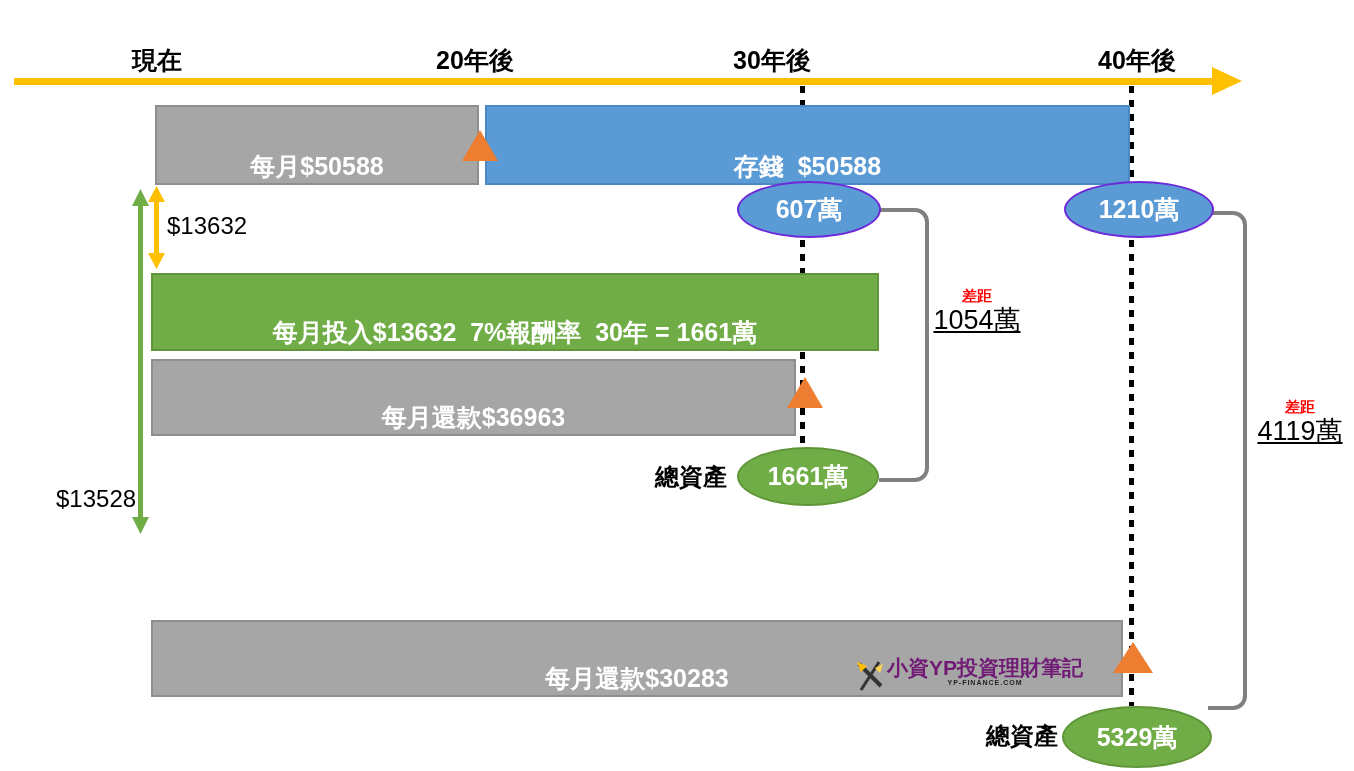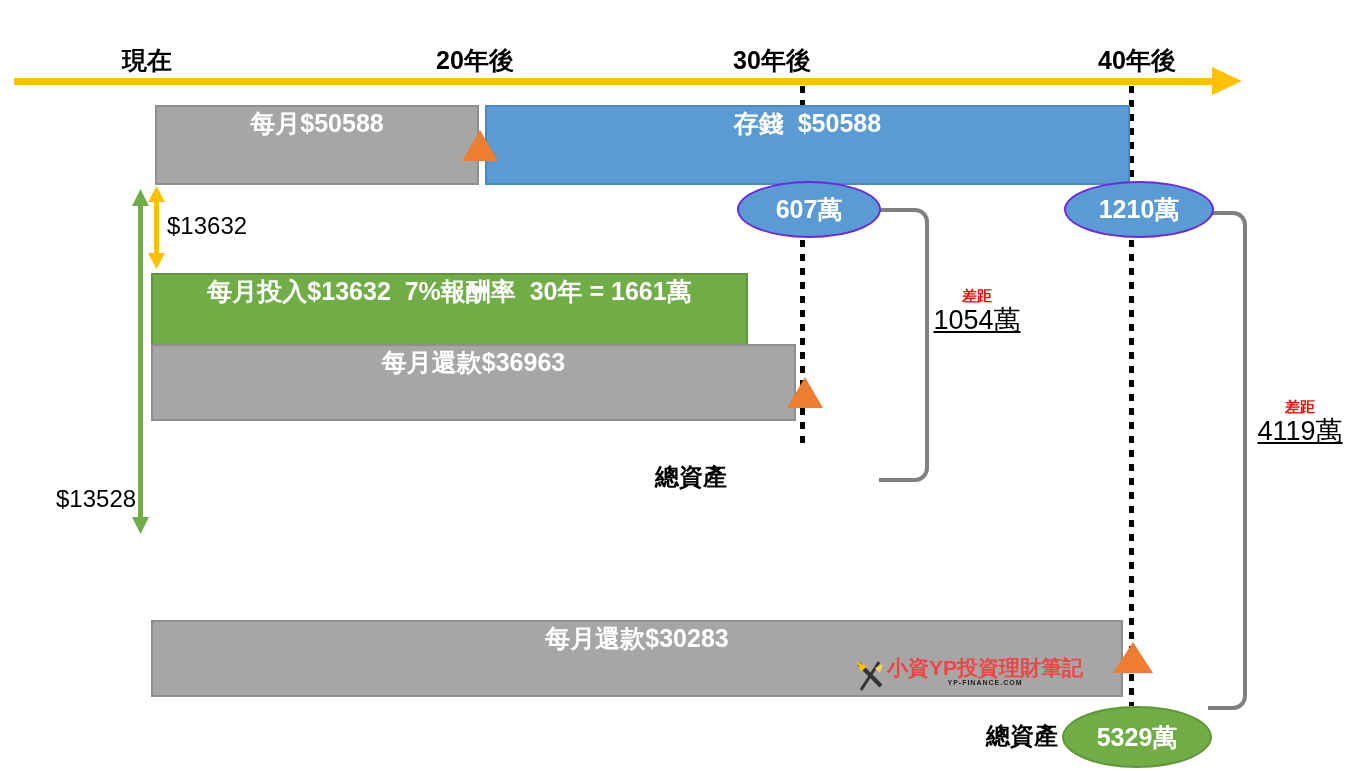--- a/index.html
+++ b/index.html
@@ -10,21 +10,21 @@
   .abs{position:absolute;}
   
   .tl-label{width:140px;text-align:center;font-size:25px;font-weight:bold;color:#000;z-index:2;}
   .tl-shaft{left:14px;top:78px;width:1201px;height:7px;background:#FFC000;z-index:1;}
   .tl-head{left:1212px;top:67px;width:0;height:0;border-top:14px solid transparent;
            border-bottom:14px solid transparent;border-left:30px solid #FFC000;z-index:1;}
   
   .vdash{width:5px;z-index:1;
     background:repeating-linear-gradient(to bottom,#000 0 7px,transparent 7px 14px);}
   
-  .bar{display:flex;align-items:flex-start;justify-content:center;z-index:2;box-sizing:border-box;}
+  .bar{display:flex;align-items:flex-end;justify-content:center;z-index:2;box-sizing:border-box;}
   .bar span{color:#fff;font-weight:bold;font-size:25px;white-space:pre;}
   .bar.gray{background:#A6A6A6;border:2px solid #8e8e8e;}
   .bar.blue{background:#5B9BD5;border:2px solid #4a89c4;}
   .bar.green{background:#70AD47;border:2px solid #5f9639;}
   
   .ellipse{border-radius:50%;display:flex;align-items:center;justify-content:center;z-index:3;}
   .ellipse span{color:#fff;font-weight:bold;font-size:25px;}
   .ellipse.blue{background:#5B9BD5;border:2px solid #6d28d9;}
   .ellipse.green{background:#70AD47;border:2px solid #5f9639;}
   
@@ -38,68 +38,71 @@
   .gap{width:110px;text-align:center;z-index:3;}
   .gap .gap-title{color:#FF0000;font-weight:bold;font-size:15px;line-height:1.15;}
   .gap .gap-value{color:#000;font-size:27px;text-decoration:underline;line-height:1.2;}
   
   .amount{font-size:24px;color:#000;z-index:2;}
   
   .total-label{font-size:24px;font-weight:bold;color:#000;z-index:3;}
   
   .watermark{display:flex;align-items:flex-start;z-index:5;}
   .wm-text{display:flex;flex-direction:column;align-items:center;}
-  .wm-brand{font-size:21px;font-weight:bold;color:#ef4444;white-space:nowrap;line-height:1.1;}
+  .wm-brand{font-size:21px;font-weight:bold;color:#701a75;white-space:nowrap;line-height:1.1;}
   .wm-site{font-size:7px;font-weight:bold;color:#222;letter-spacing:1px;}
 </style>
 </head>
 <body>
 
 <div id="canvas">
 
-  <div class="abs tl-label" style="left:77px;top:44px">現在</div>
+  <div class="abs tl-label" style="left:87px;top:44px">現在</div>
   <div class="abs tl-label" style="left:405px;top:44px">20年後</div>
   <div class="abs tl-label" style="left:702px;top:44px">30年後</div>
   <div class="abs tl-label" style="left:1067px;top:44px">40年後</div>
 
   <div class="abs tl-shaft"></div>
   <div class="abs tl-head"></div>
 
   <div class="abs vdash" style="left:800px;top:86px;height:362px"></div>
   <div class="abs vdash" style="left:1129px;top:86px;height:620px"></div>
 
   <div class="abs bar gray" style="left:155px;top:105px;width:324px;height:80px">
     <span>每月$50588</span>
   </div>
   <div class="abs bar blue" style="left:485px;top:105px;width:645px;height:80px">
     <span>存錢  $50588</span>
   </div>
 
-  <div class="abs bar green" style="left:151px;top:273px;width:597px;height:78px">
+  <div class="abs bar green" style="left:151px;top:273px;width:728px;height:78px">
     <span>每月投入$13632  7%報酬率  30年 = 1661萬</span>
   </div>
 
-  <div class="abs bar gray" style="left:151px;top:344px;width:645px;height:77px">
+  <div class="abs bar gray" style="left:151px;top:359px;width:645px;height:77px">
     <span>每月還款$36963</span>
   </div>
 
 
   <div class="abs bar gray" style="left:151px;top:620px;width:972px;height:77px">
     <span>每月還款$30283</span>
   </div>
 
   <div class="abs tri" style="left:462px;top:130px"></div>
   <div class="abs tri" style="left:787px;top:377px"></div>
   <div class="abs tri" style="left:1113px;top:642px;border-left-width:20px;border-right-width:20px"></div>
 
   <div class="abs ellipse blue" style="left:737px;top:181px;width:140px;height:53px">
     <span>607萬</span>
   </div>
   <div class="abs ellipse blue" style="left:1064px;top:181px;width:146px;height:53px">
     <span>1210萬</span>
+  </div>
+  <div class="abs ellipse green" style="left:737px;top:447px;width:138px;height:55px">
+    <span>1661萬</span>
   </div>
   <div class="abs ellipse green" style="left:1062px;top:706px;width:146px;height:58px">
     <span>5329萬</span>
   </div>
 
   <div class="abs bracket" style="left:879px;top:208px;width:46px;height:266px"></div>
   <div class="abs bracket" style="left:1208px;top:211px;width:35px;height:491px"></div>
 
   <div class="abs gap" style="left:922px;top:287px">
     <div class="gap-title">差距</div>

